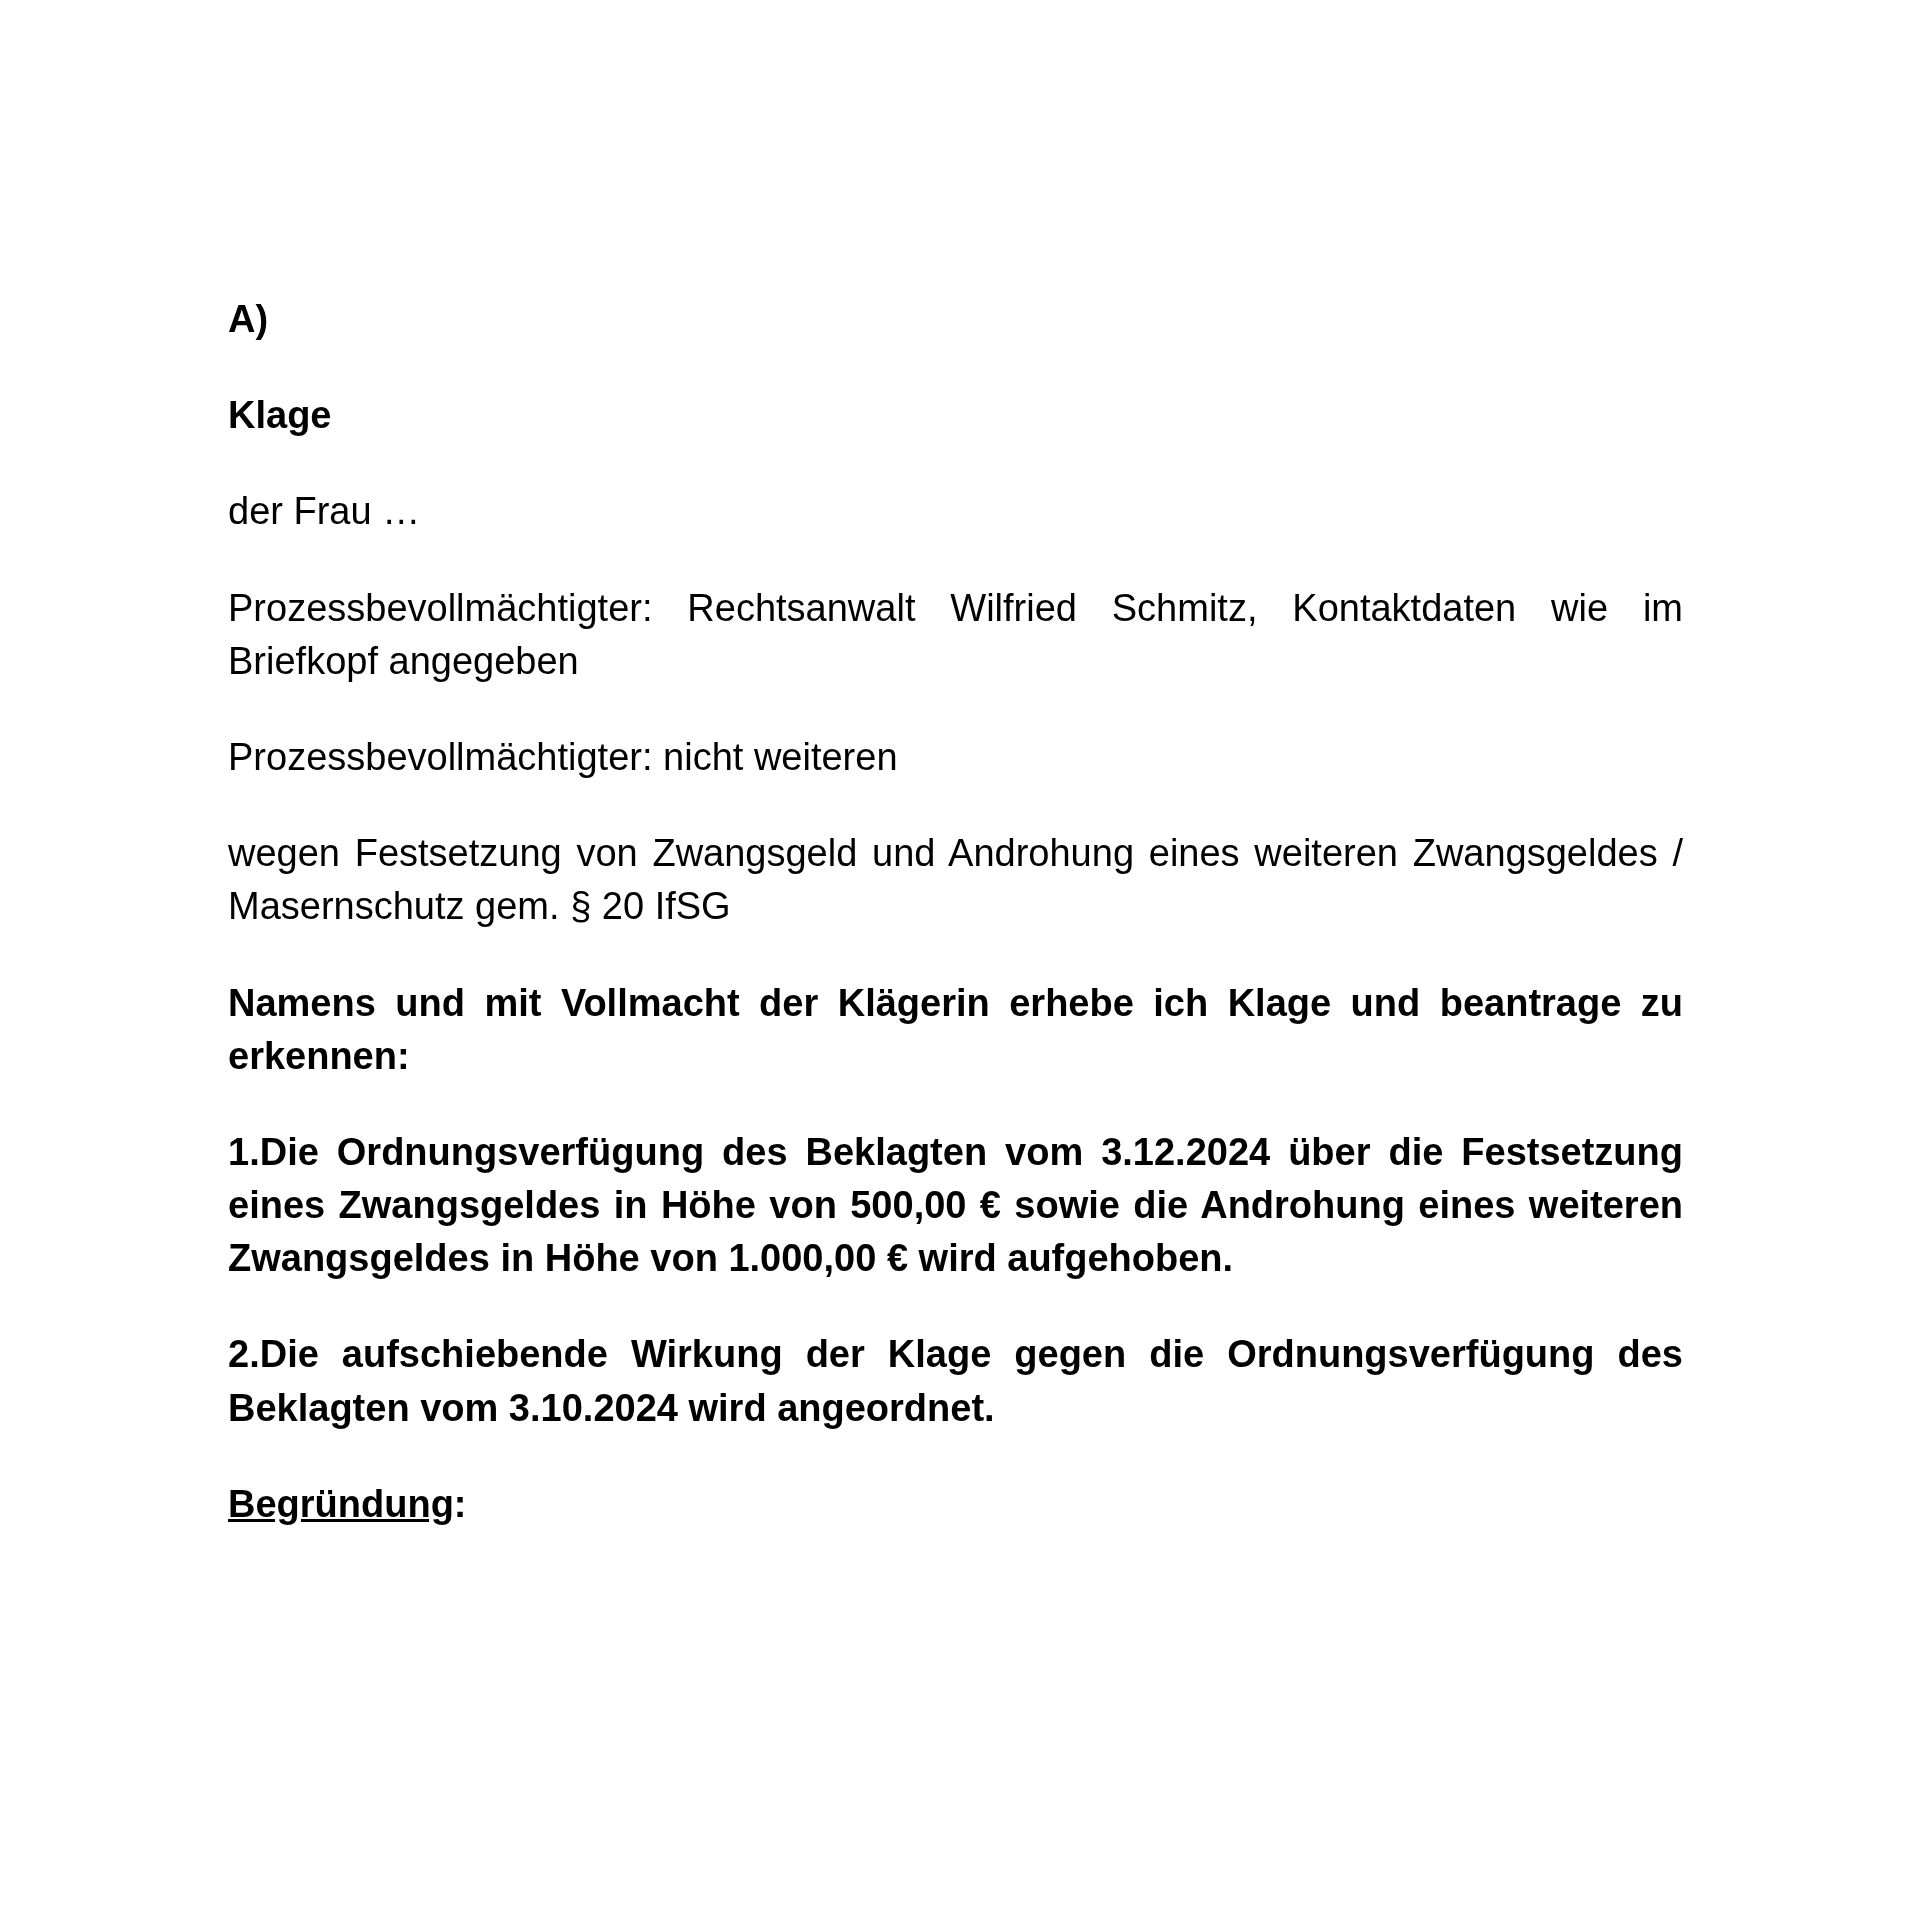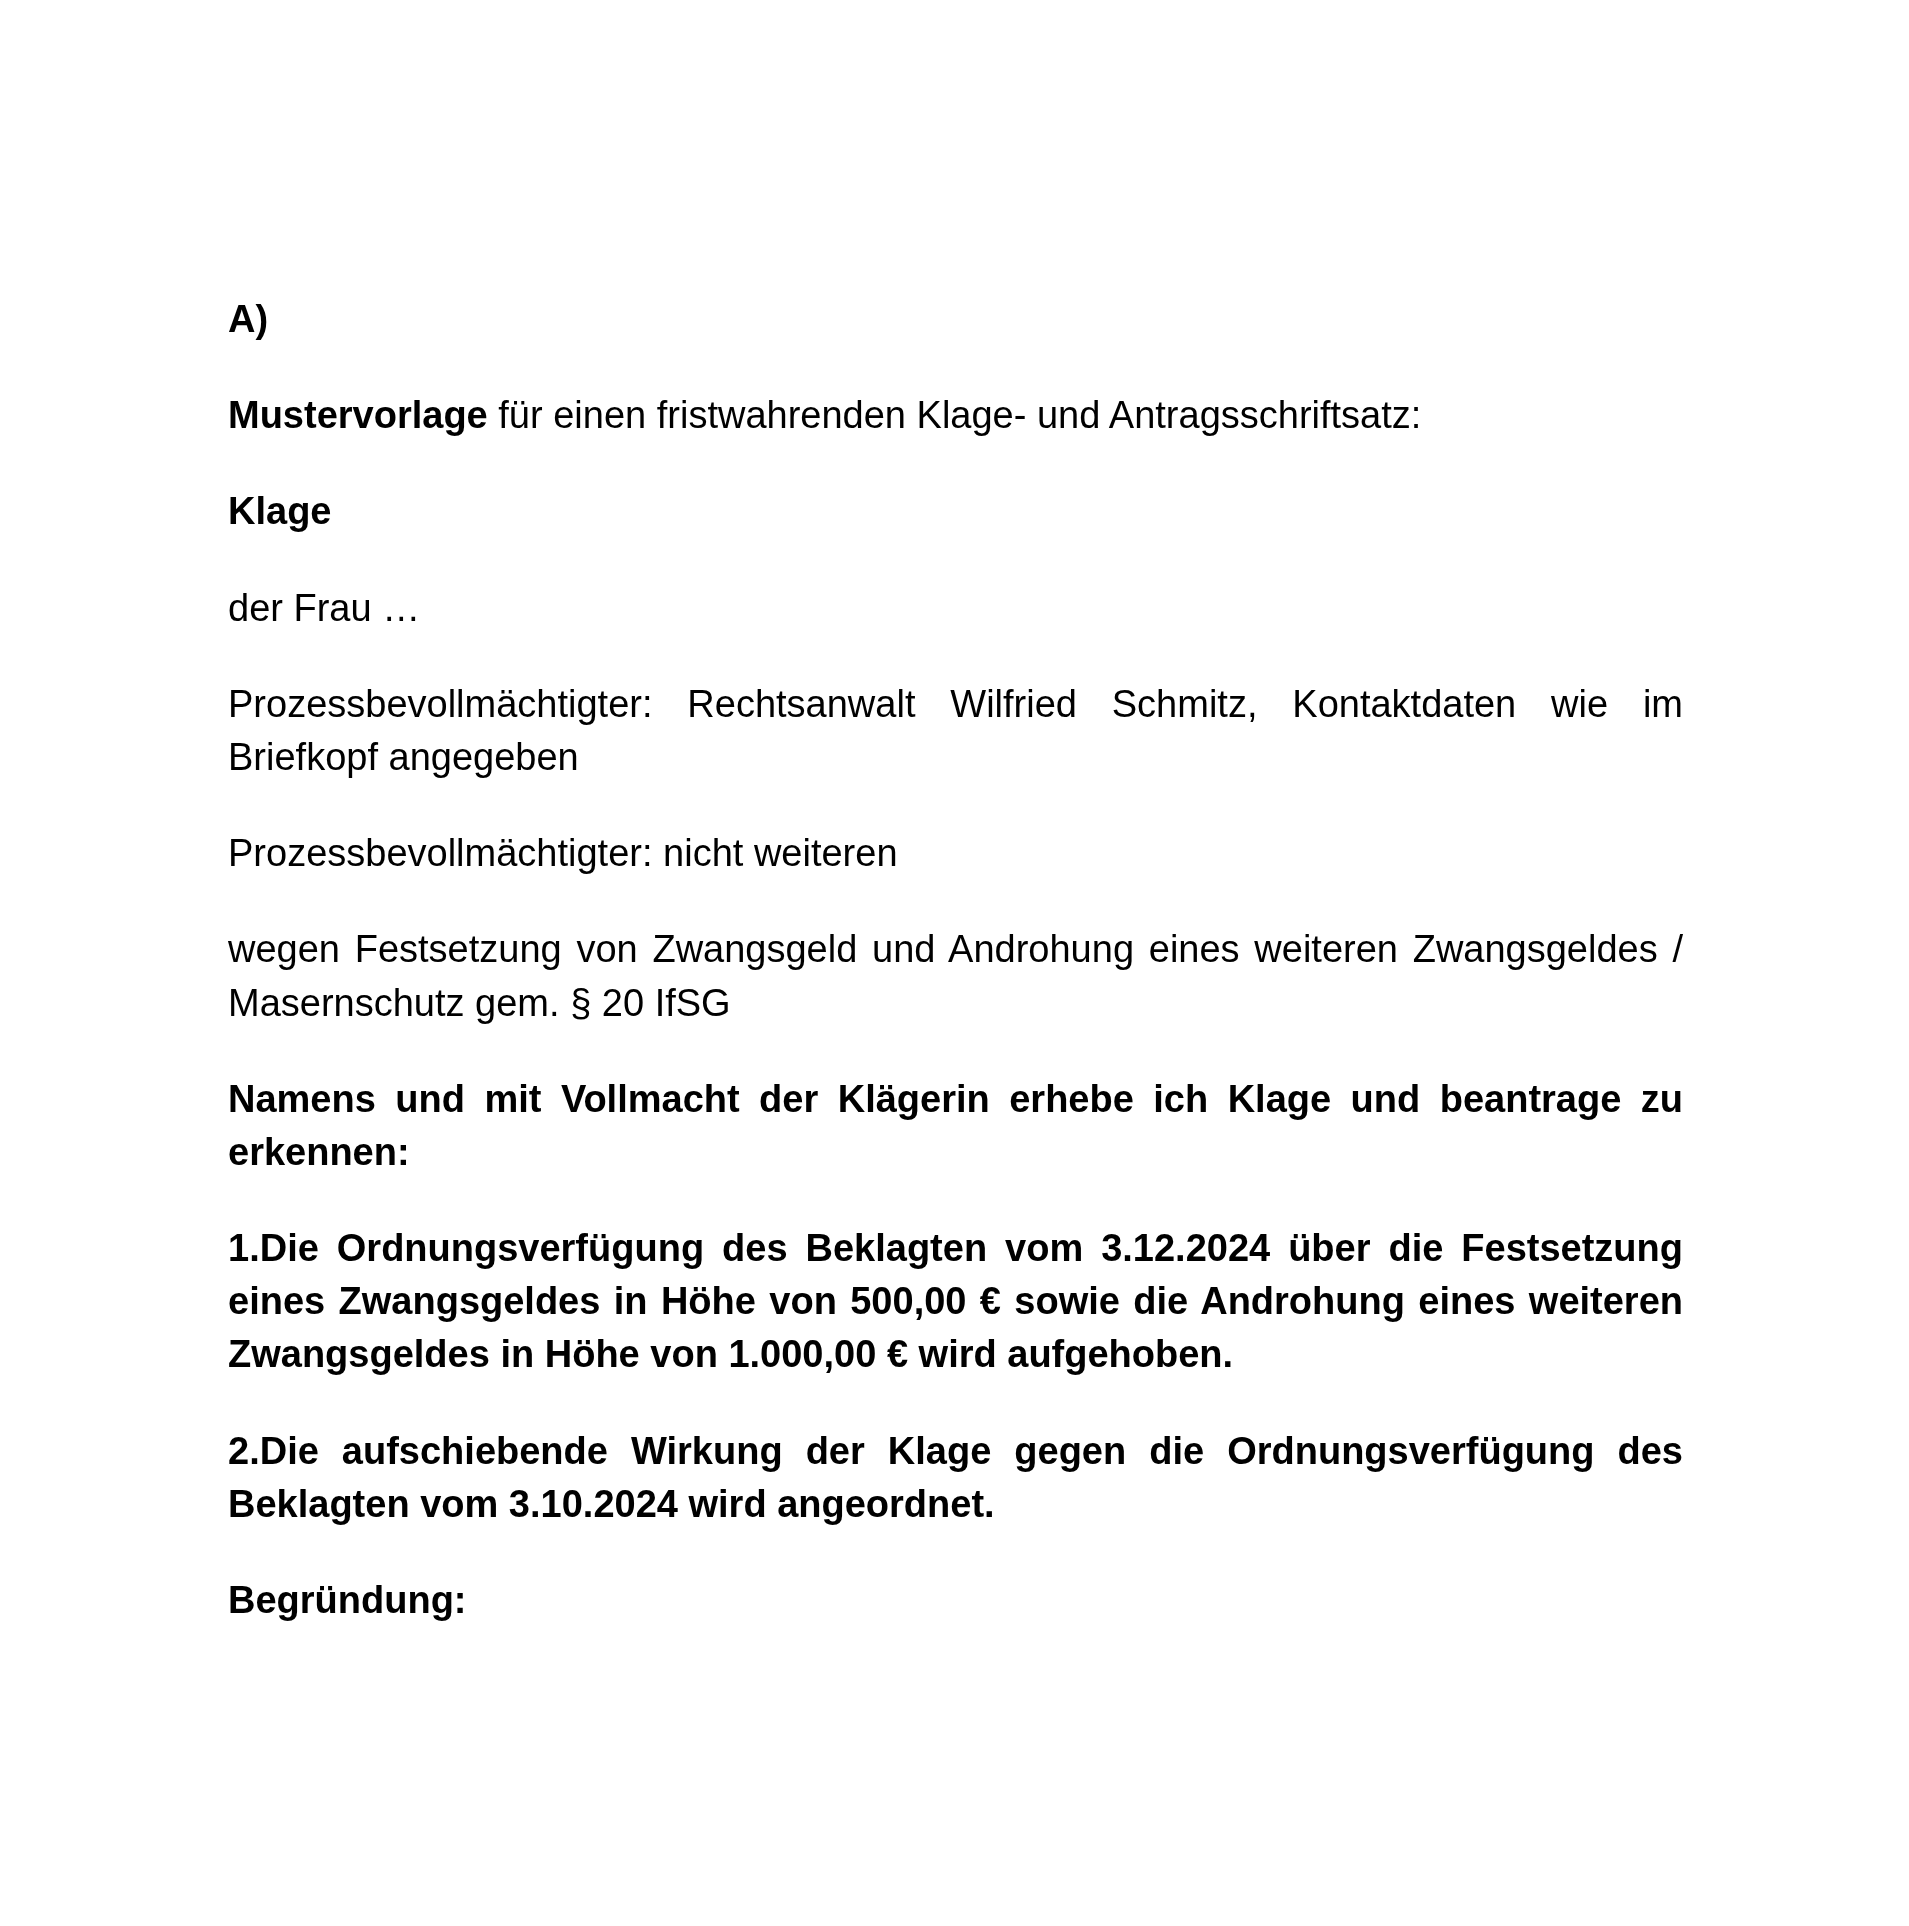--- a/index.html
+++ b/index.html
@@ -28,31 +28,30 @@
     font-size: 38px;
     line-height: 1.4;
   }
   .content p {
     margin: 0 0 43px 0;
     text-align: justify;
   }
   .bold { font-weight: bold; }
   .center { text-align: right; }
   .title-gap { margin-top: 146px; }
-  .underline { }
+  .underline { text-decoration: underline; }
 </style>
 </head>
 <body>
 
 <div class="page">
   <div class="content">
 
     <p class="bold">A)</p>
 
-    <p><span class="bold">Mustervorlage</span><span> für einen fristwahrenden Klage- und Antragsschriftsatz:</span></p>
 
     <p class="bold center title-gap">Klage</p>
 
     <p>der Frau …</p>
 
     <p>Prozessbevollmächtigter: Rechtsanwalt Wilfried Schmitz, Kontaktdaten wie im Briefkopf angegeben</p>
 
 
     <p>Prozessbevollmächtigter: nicht weiteren</p>
 

